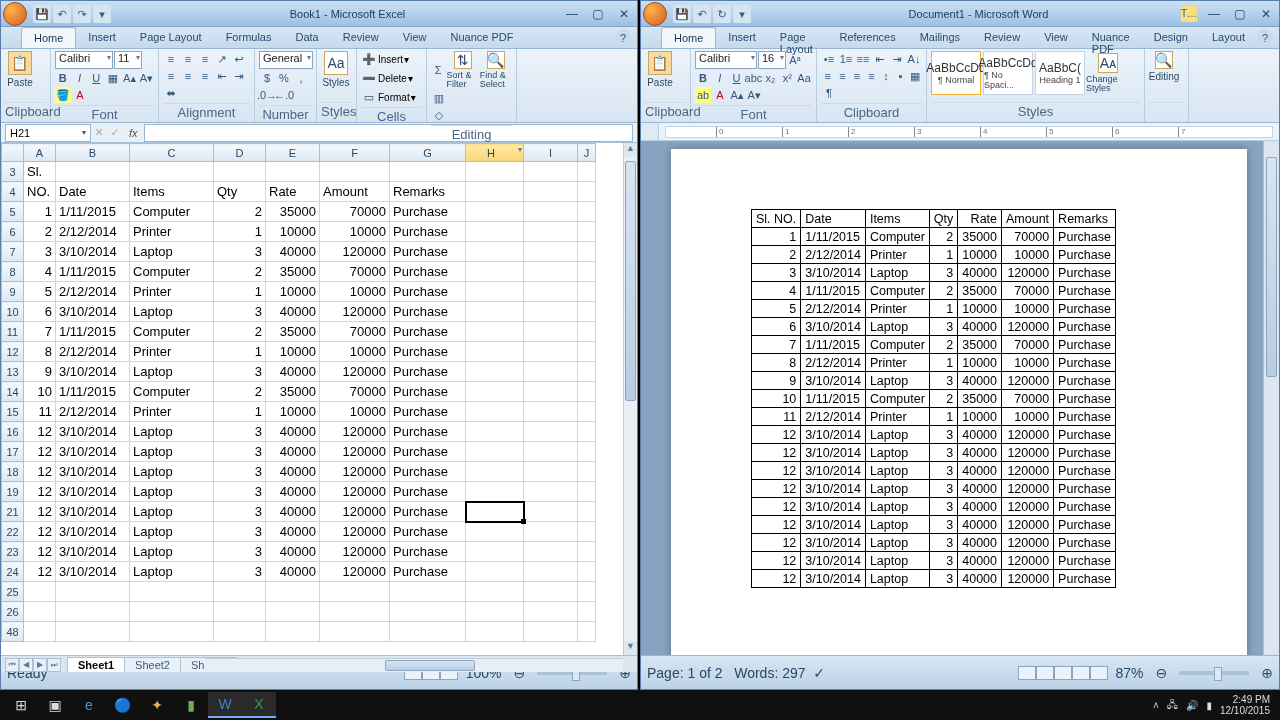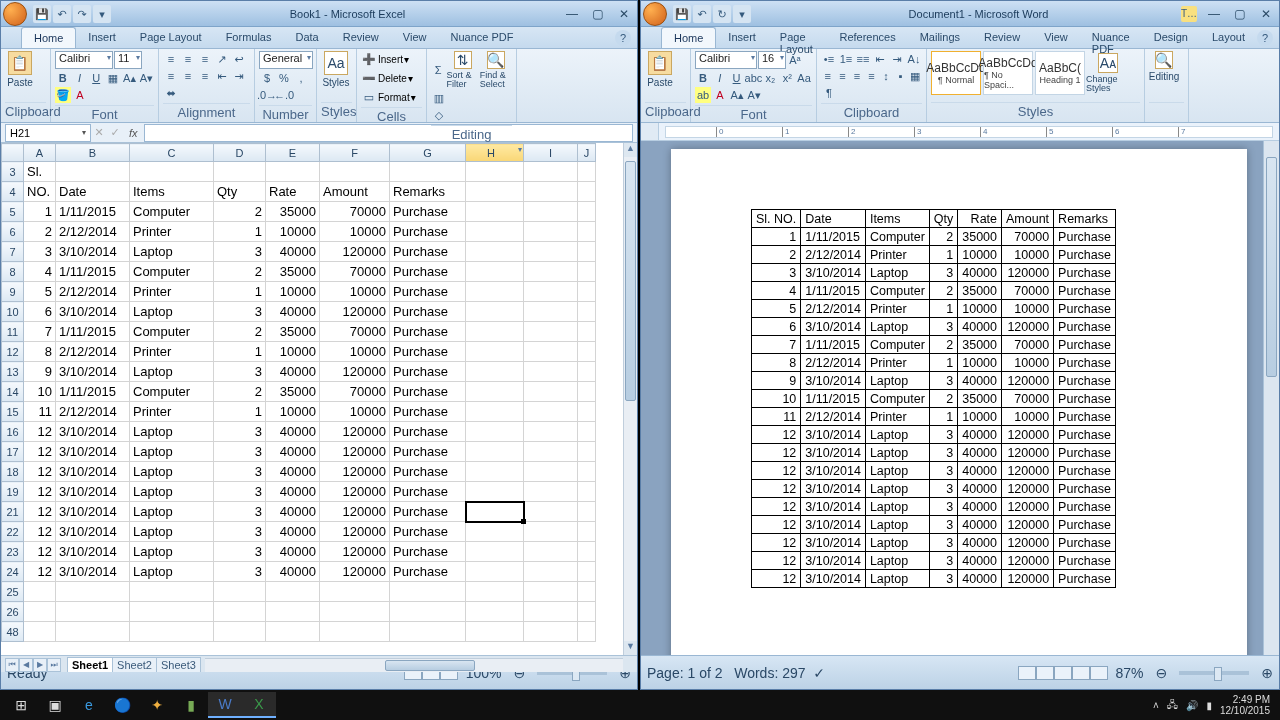--- a/index.html
+++ b/index.html
@@ -66,21 +66,21 @@
 .vscroll{position:absolute;top:0;right:0;bottom:0;width:14px;background:#e9eef4;border-left:1px solid #c0cedc}
 .vscroll .thumb{position:absolute;left:1px;right:1px;top:18px;height:240px;background:linear-gradient(#d8e5f1,#b7cde1);border:1px solid #8aa6c0;border-radius:2px}
 .vscroll .arr{position:absolute;left:0;right:0;height:14px;text-align:center;font-size:9px;color:#5a7aa0;background:#dde7f0}
 .hscroll{position:absolute;left:204px;right:14px;bottom:0;height:14px;background:#e9eef4;border-top:1px solid #c0cedc}
 .hscroll .thumb{position:absolute;top:1px;bottom:1px;left:180px;width:90px;background:linear-gradient(#d8e5f1,#b7cde1);border:1px solid #8aa6c0;border-radius:2px}
 
 
 .sheet-tabs { position:absolute; bottom:17px; left:0; right:0; height:17px; background:#dbe6f0; border-top:1px solid #aac2d8; display:flex; align-items:flex-end; font-size:11px; padding-left:4px; z-index:3}
 .sheet-tabs .nav{display:flex;gap:0;margin-right:6px}
 .sheet-tabs .nav span{width:14px;height:14px;background:#e8f0f8;border:1px solid #aac2d8;text-align:center;line-height:12px;font-size:8px;color:#5a7aa0}
-.sheet-tabs .st { padding:1px 4px; background:#e8f0f8; border:1px solid #aac2d8; border-bottom:none; margin-right:-1px; color:#3a5a7a;}
+.sheet-tabs .st { padding:1px 10px; background:#e8f0f8; border:1px solid #aac2d8; border-bottom:none; margin-right:-1px; color:#3a5a7a;}
 .sheet-tabs .st.active { background:#fff; font-weight:bold; color:#000; z-index:2;}
 .sheet-tabs .new{width:20px;text-align:center;color:#6a85a4}
 
 
 .status { position:absolute; bottom:0; left:0; right:0; height:34px; background:linear-gradient(#d7e6f4,#bcd2e6); border-top:1px solid #9ab7d3; font-size:14px; color:#2a4866; display:flex; align-items:center; padding:0 6px; }
 .status .spacer{flex:1}
 .status .viewbtns{display:flex;gap:0;margin-right:8px}
 .status .viewbtns span{width:18px;height:14px;border:1px solid #8aa6c0;background:#eaf2fa}
 .status .zoom{display:flex;align-items:center;gap:12px}
 .status .zoom .track{width:70px;height:4px;background:#aac2d8;position:relative}

